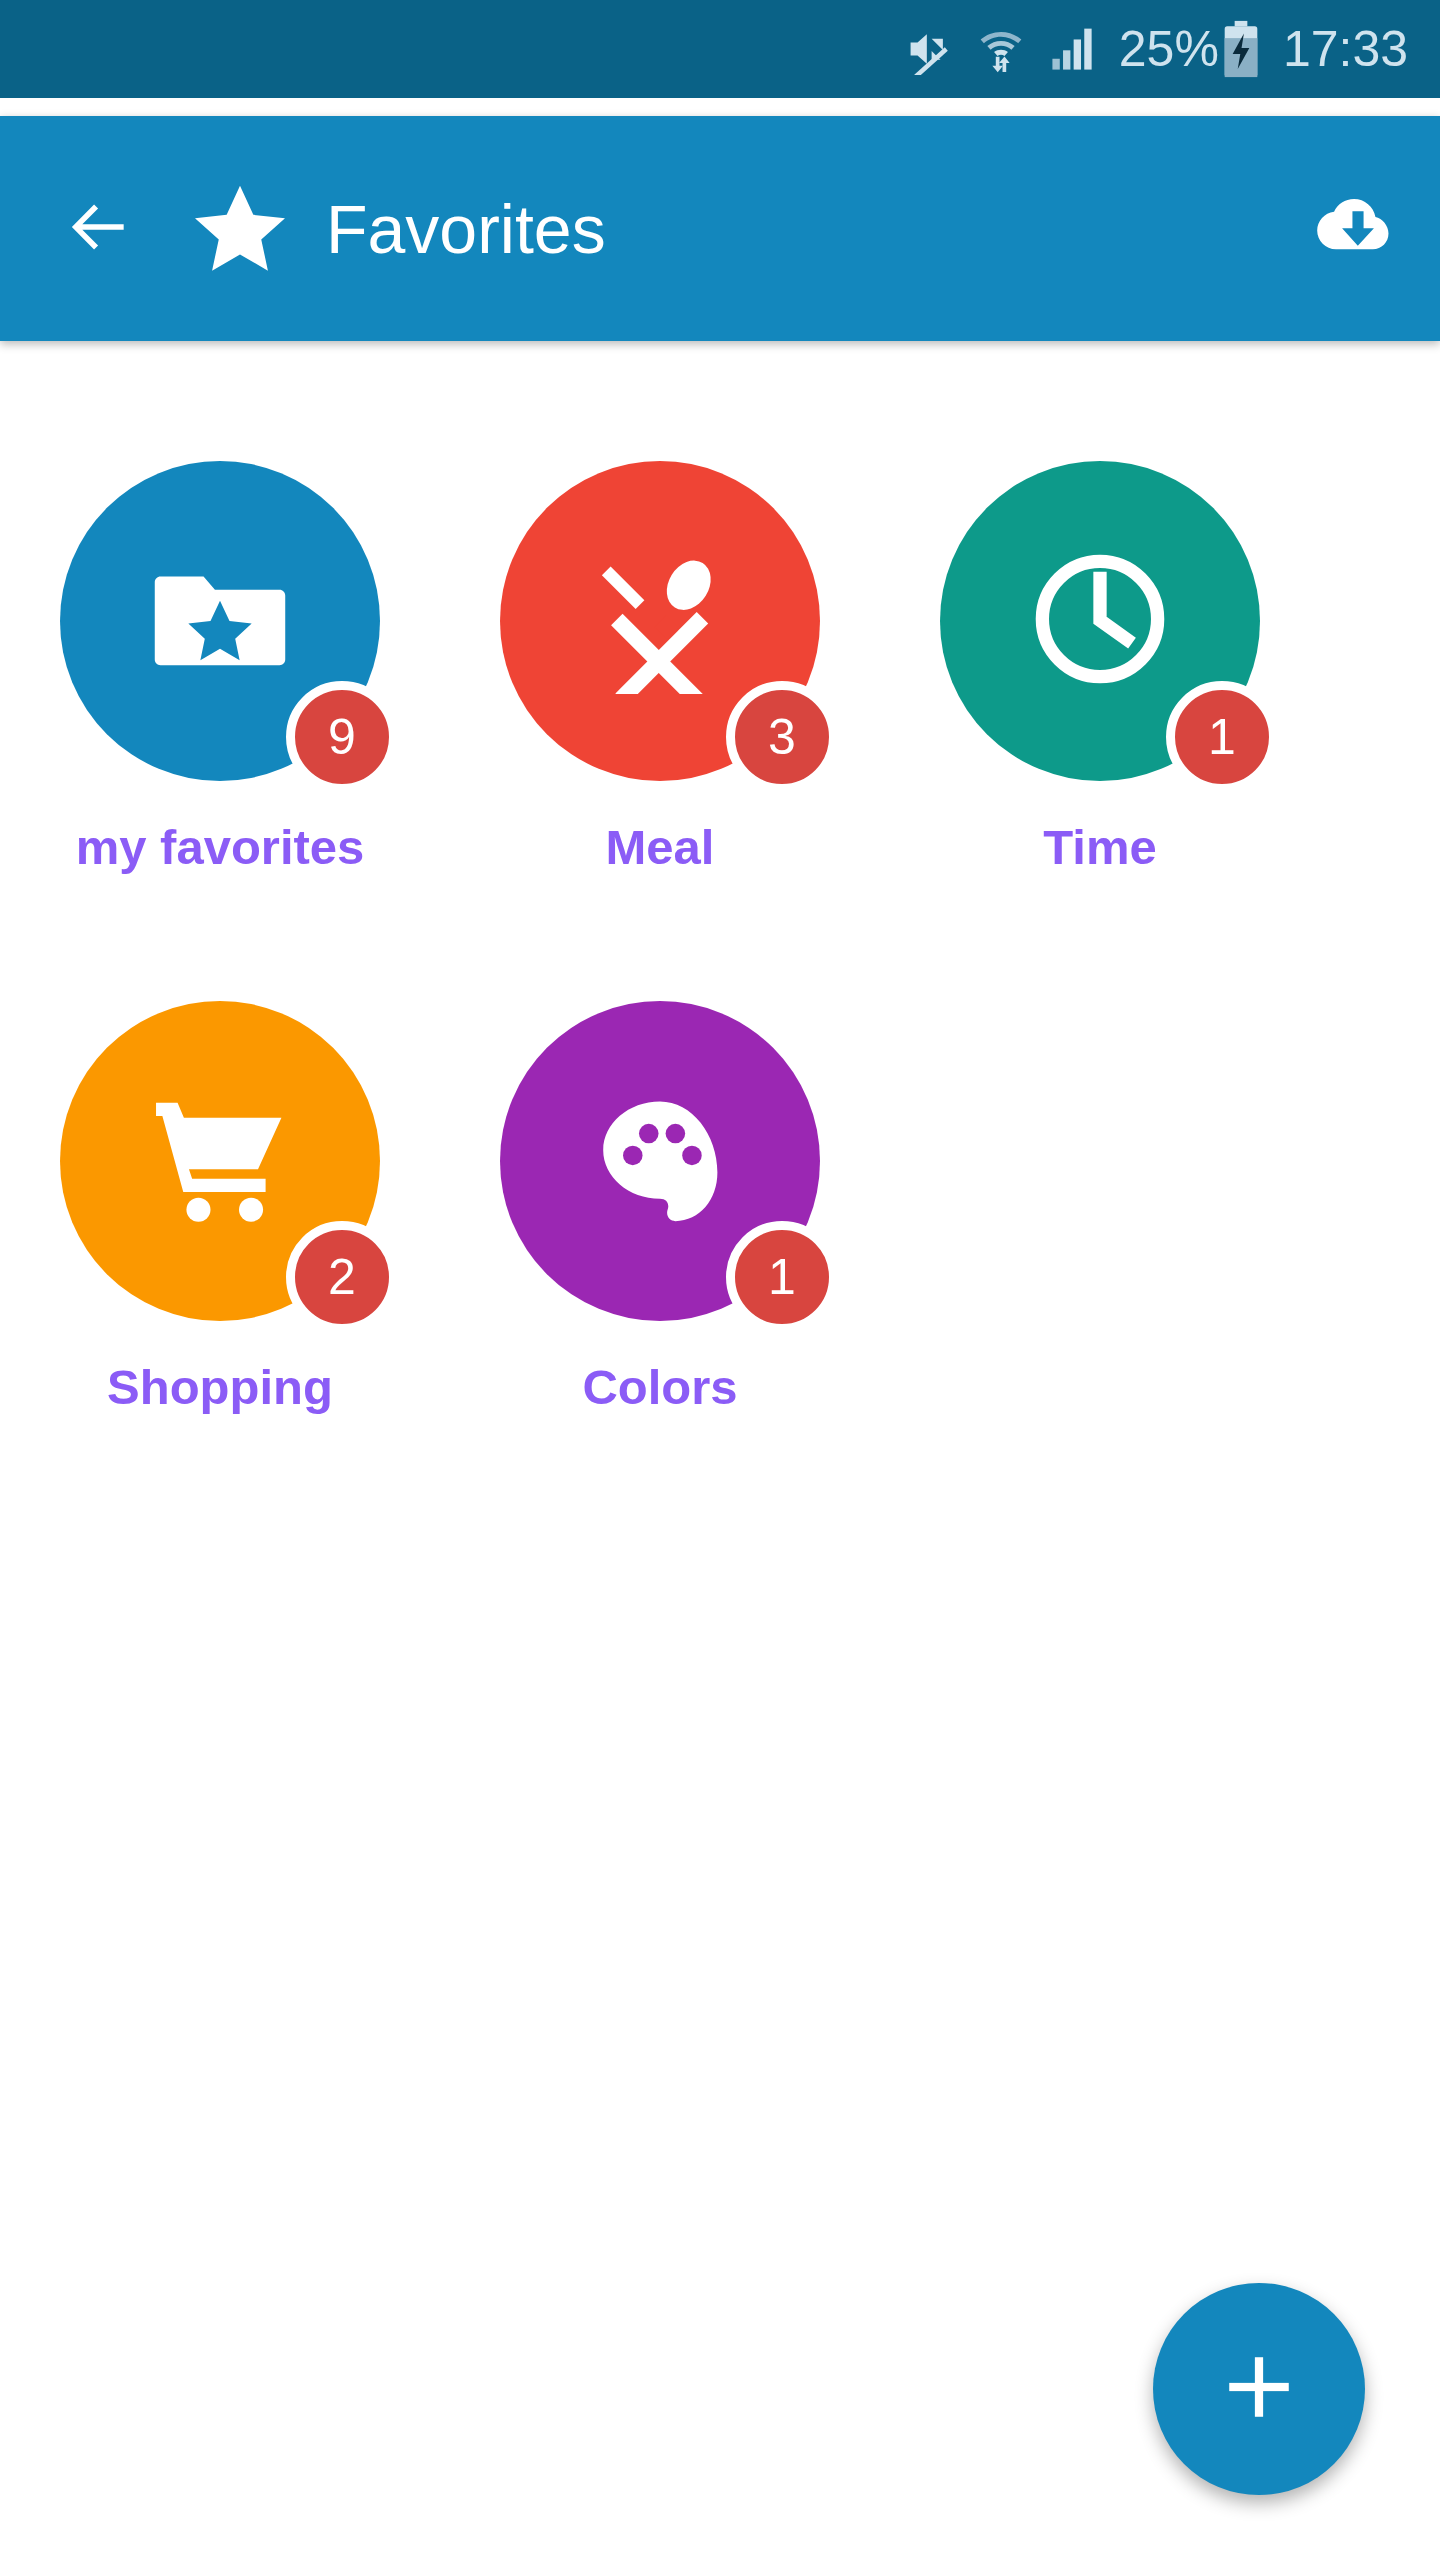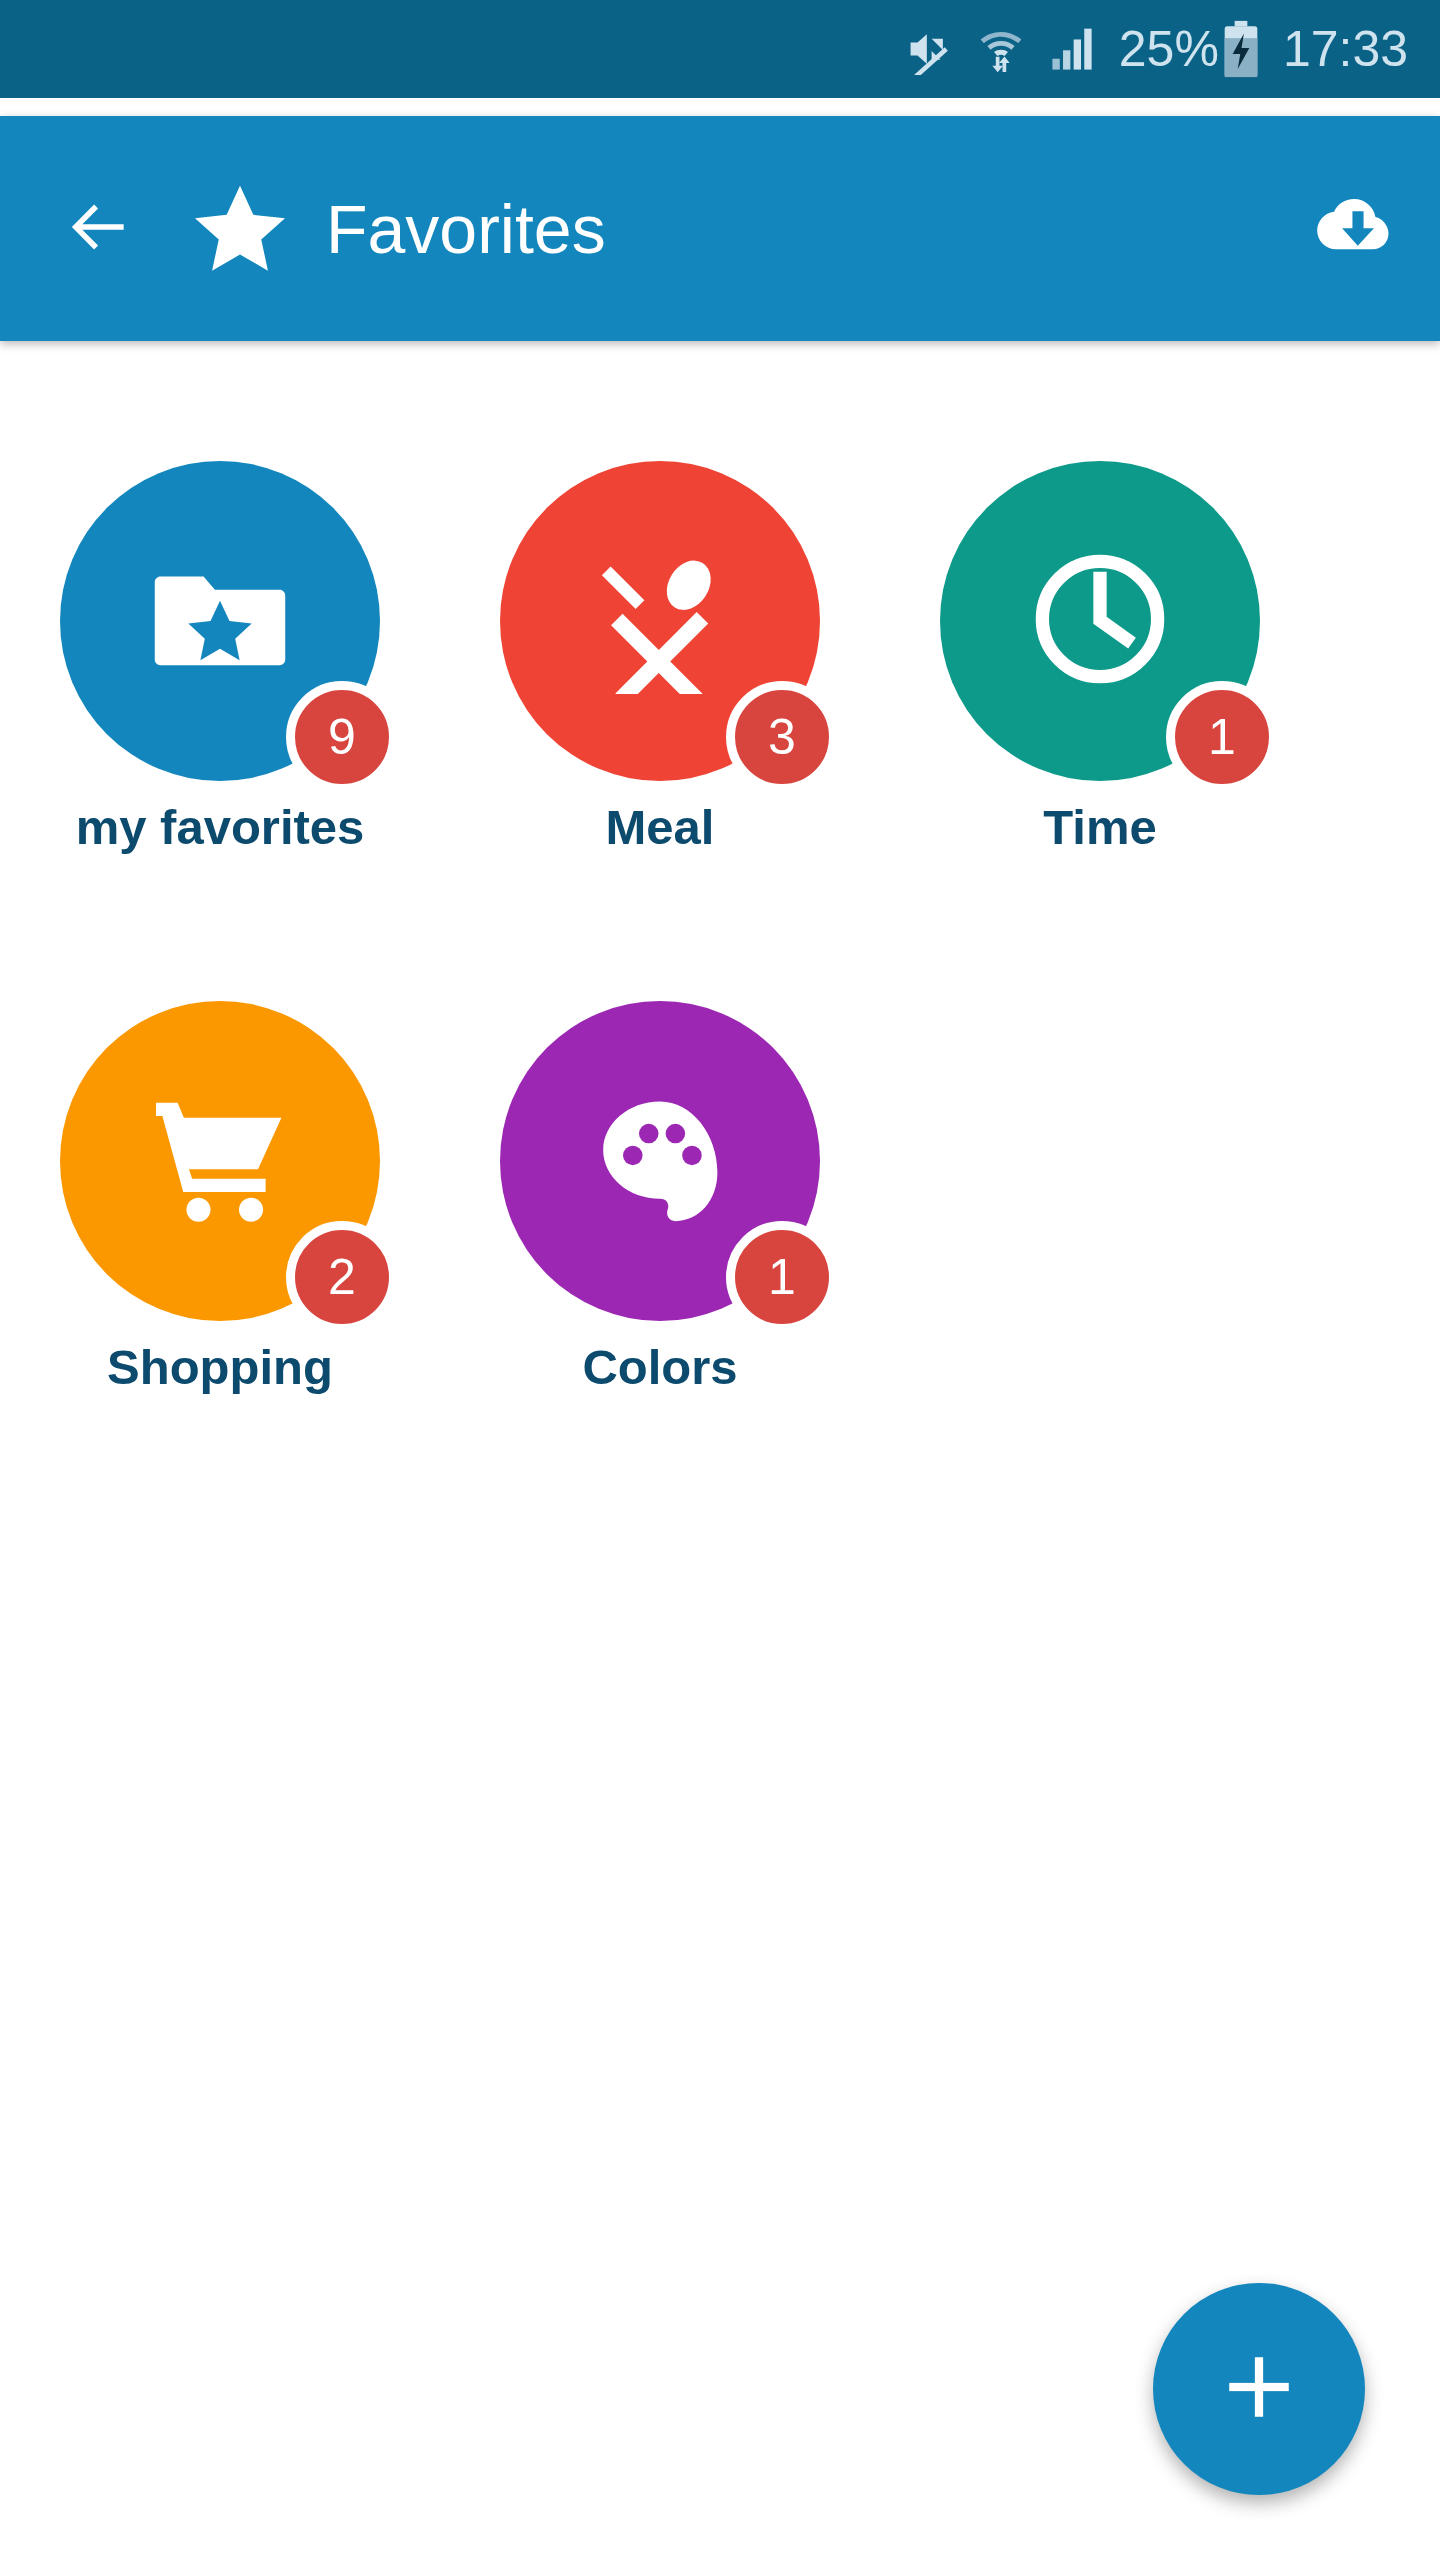--- a/index.html
+++ b/index.html
@@ -97,22 +97,22 @@
     right:-18px; bottom:-12px;
     width:112px; height:112px;
     border-radius:50%;
     background:#d8453f;
     border:9px solid #ffffff;
     display:flex; align-items:center; justify-content:center;
     color:#ffffff; font-size:50px; font-weight:400;
     line-height:1;
   }
   .tile-label {
-    margin-top:22px;
-    color:#0c4a6e;
+    margin-top:42px;
+    color:#8b5cf6;
     font-size:49px; font-weight:bold;
     text-align:center; line-height:1;
     white-space:nowrap;
   }
 
   
   .fab {
     position:absolute;
     right:75px; bottom:65px;
     width:212px; height:212px;

